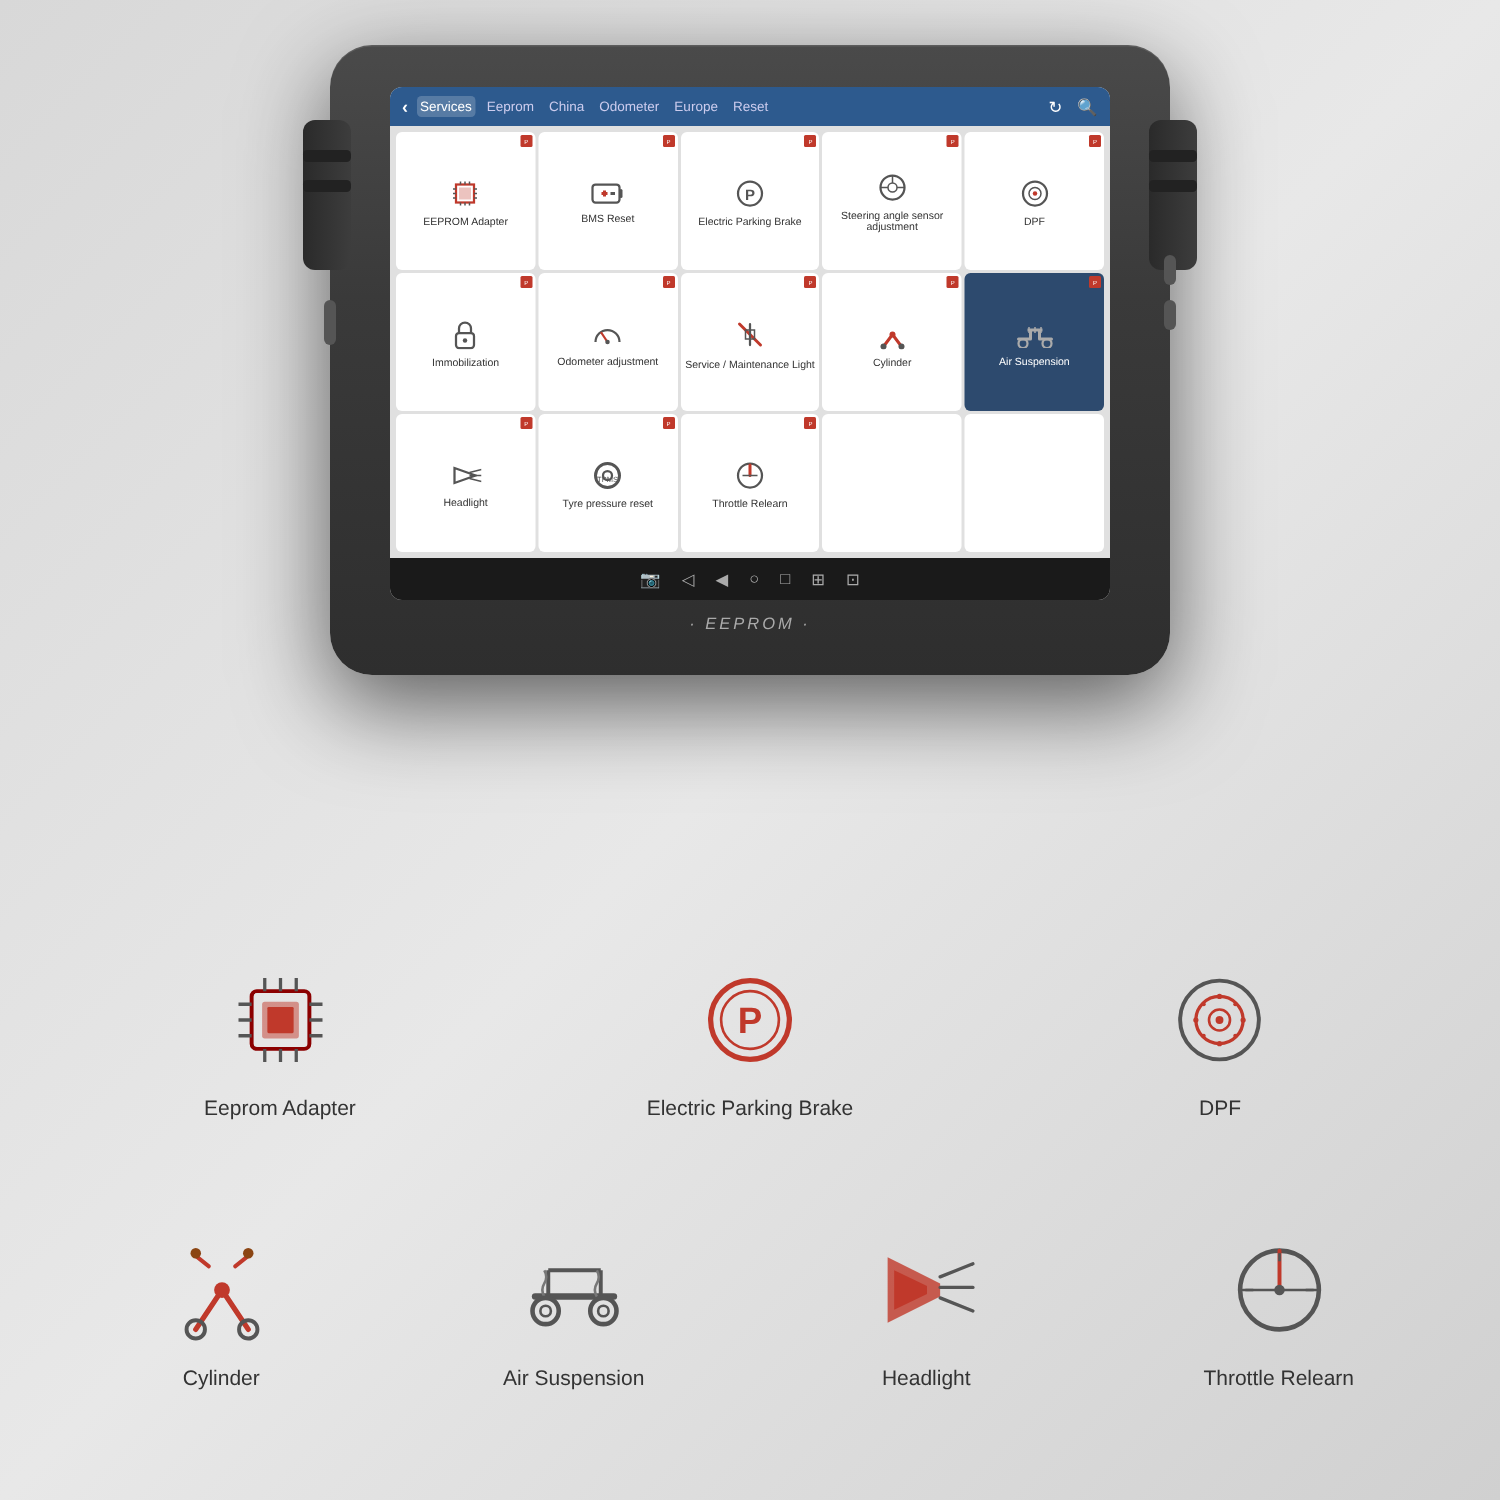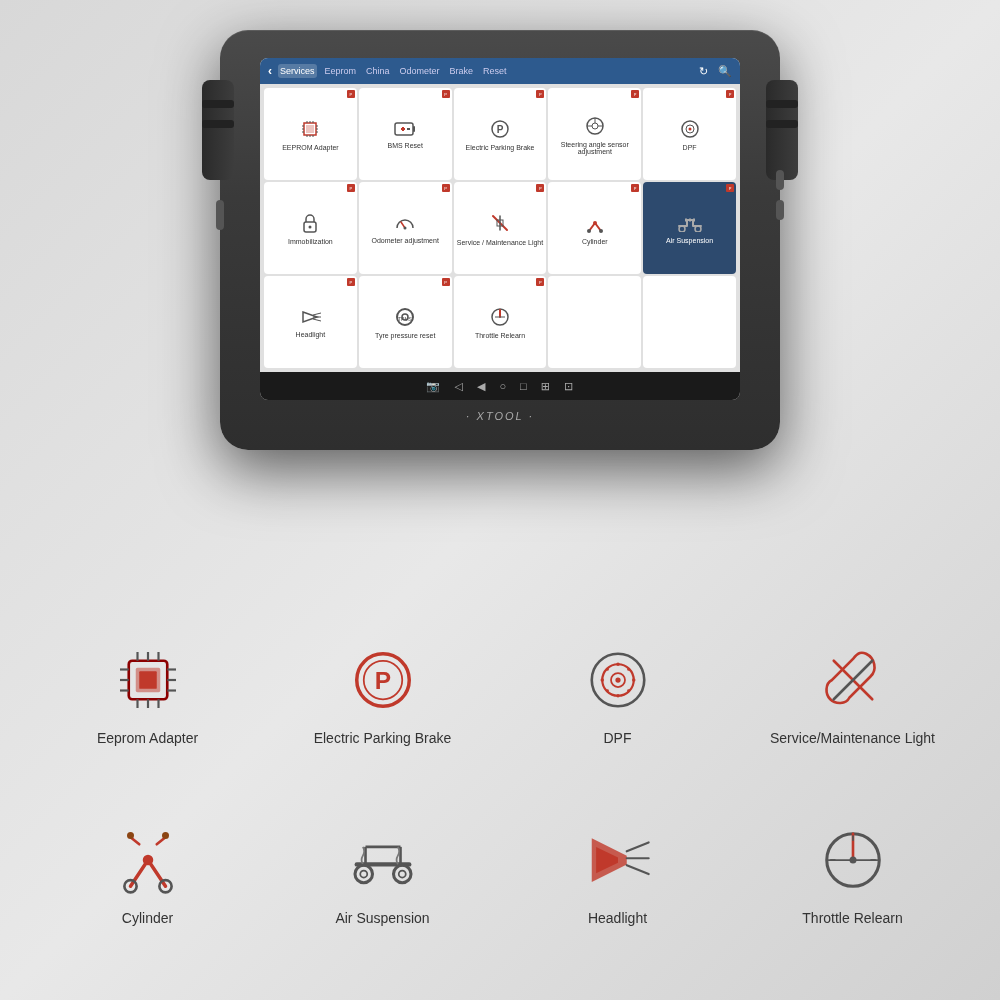--- a/index.html
+++ b/index.html
@@ -269,21 +269,21 @@
 
     <div class="screen-bezel">
       <div class="screen-content">
 
         <div class="screen-nav">
           <span class="back-arrow">‹</span>
           <span class="nav-tab active">Services</span>
           <span class="nav-tab">Eeprom</span>
           <span class="nav-tab">China</span>
           <span class="nav-tab">Odometer</span>
-          <span class="nav-tab">Brake</span>
+          <span class="nav-tab">Europe</span>
           <span class="nav-tab">Reset</span>
           <span class="nav-spacer"></span>
           <span class="nav-icon">↻</span>
           <span class="nav-icon">🔍</span>
         </div>
 
         <div class="service-grid">
 
           <div class="service-cell">
             <div class="pdf-badge">P</div>
@@ -474,21 +474,21 @@
           <span class="sys-btn">◁</span>
           <span class="sys-btn">◀</span>
           <span class="sys-btn">○</span>
           <span class="sys-btn">□</span>
           <span class="sys-btn">⊞</span>
           <span class="sys-btn">⊡</span>
         </div>
       </div>
     </div>
 
-    <div class="brand-label">· XTOOL ·</div>
+    <div class="brand-label">· EEPROM ·</div>
   </div>
 </div>
 
 <div class="features-section">
 
   <div class="features-row">
 
     <div class="feature-item">
       <div class="feature-icon-wrap">
         <svg class="feat-icon" viewBox="0 0 80 80">
@@ -537,34 +537,20 @@
           <circle cx="58" cy="40" r="2" fill="#c0392b"></circle>
           <circle cx="52" cy="28" r="1.5" fill="#c0392b"></circle>
           <circle cx="28" cy="52" r="1.5" fill="#c0392b"></circle>
           <circle cx="28" cy="28" r="1.5" fill="#c0392b"></circle>
           <circle cx="52" cy="52" r="1.5" fill="#c0392b"></circle>
         </svg>
       </div>
       <span class="feature-label">DPF</span>
     </div>
 
-    <div class="feature-item">
-      <div class="feature-icon-wrap">
-        <svg class="feat-icon" viewBox="0 0 80 80">
-
-          <path d="M55 10 C65 15 68 28 60 36 L36 60 C32 68 20 68 14 62 C8 56 8 44 16 40 L40 16 C46 8 50 8 55 10 Z" fill="none" stroke="#c0392b" stroke-width="3"></path>
-
-          <line x1="18" y1="18" x2="62" y2="62" stroke="#c0392b" stroke-width="3" stroke-linecap="round"></line>
-          <line x1="62" y1="18" x2="18" y2="62" stroke="#555" stroke-width="3" stroke-linecap="round"></line>
-
-          <rect x="10" y="10" width="0" height="0"></rect>
-        </svg>
-      </div>
-      <span class="feature-label">Service/Maintenance Light</span>
-    </div>
   </div>
 
   <div style="height: 10px;"></div>
 
   <div class="features-row">
 
     <div class="feature-item">
       <div class="feature-icon-wrap">
         <svg class="feat-icon" viewBox="0 0 80 80">
           <line x1="20" y1="70" x2="40" y2="40" stroke="#c0392b" stroke-width="4" stroke-linecap="round"></line>

